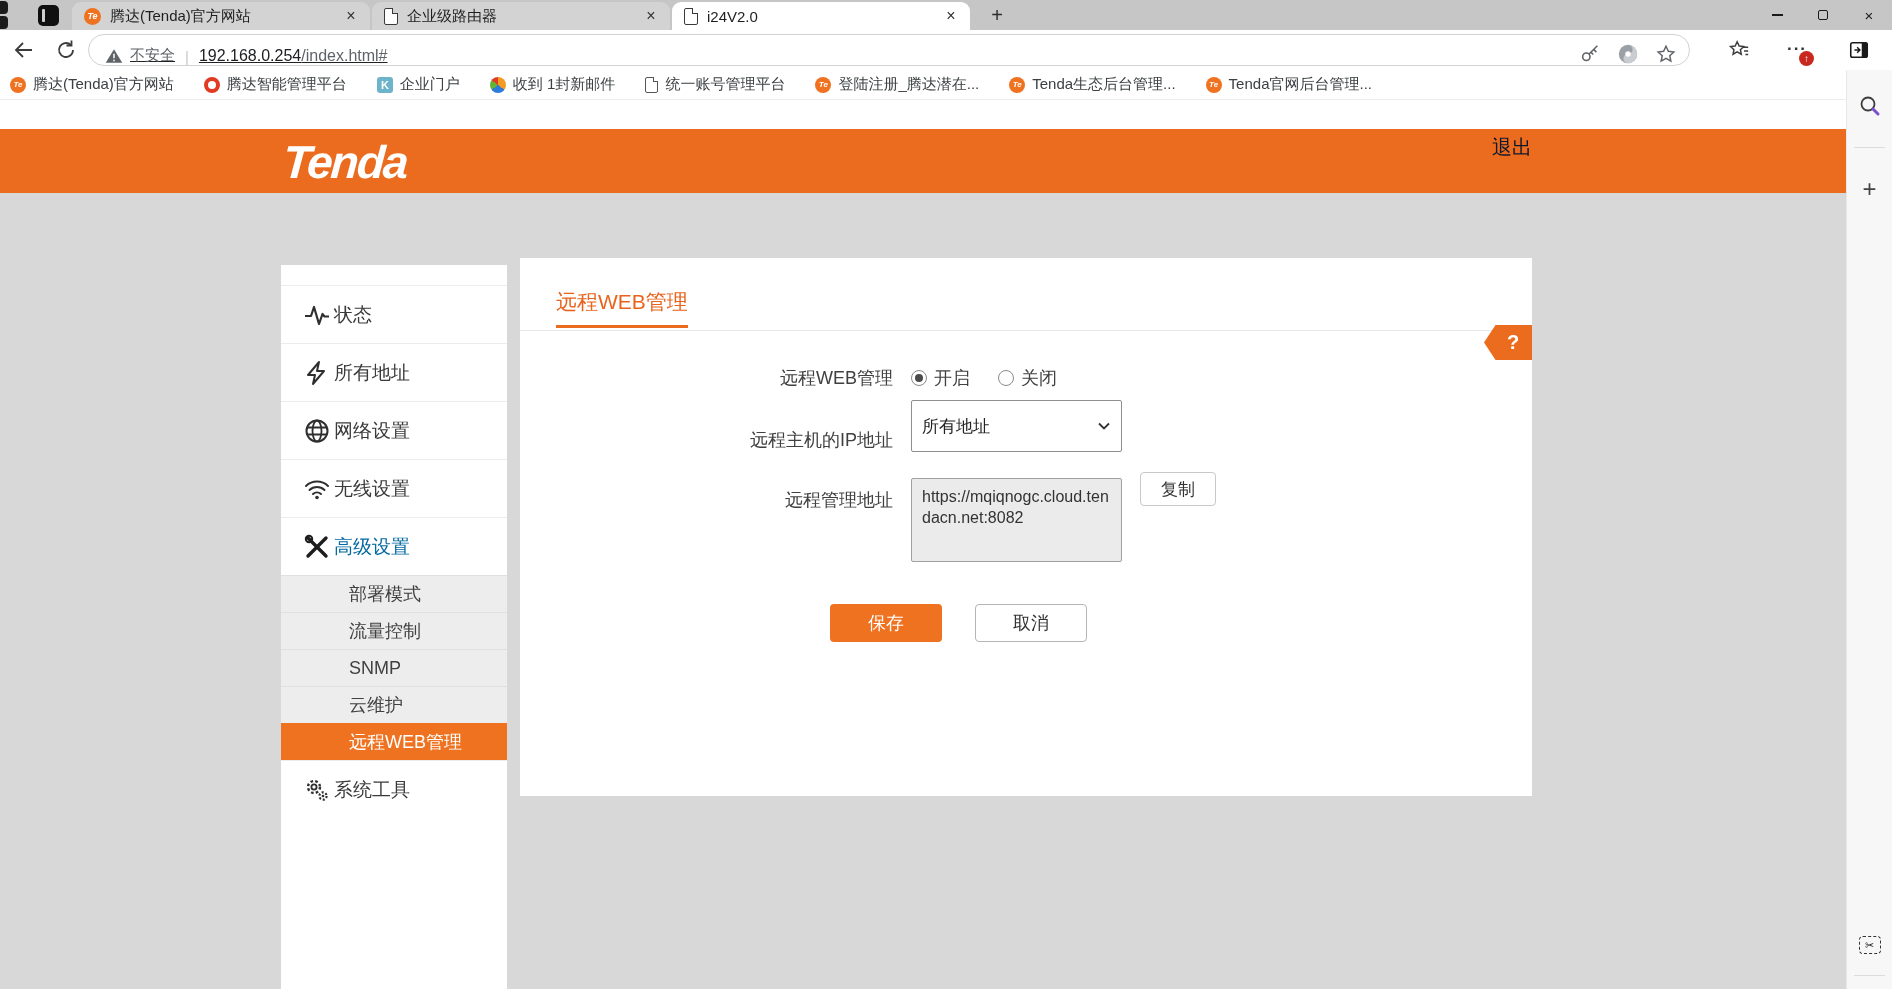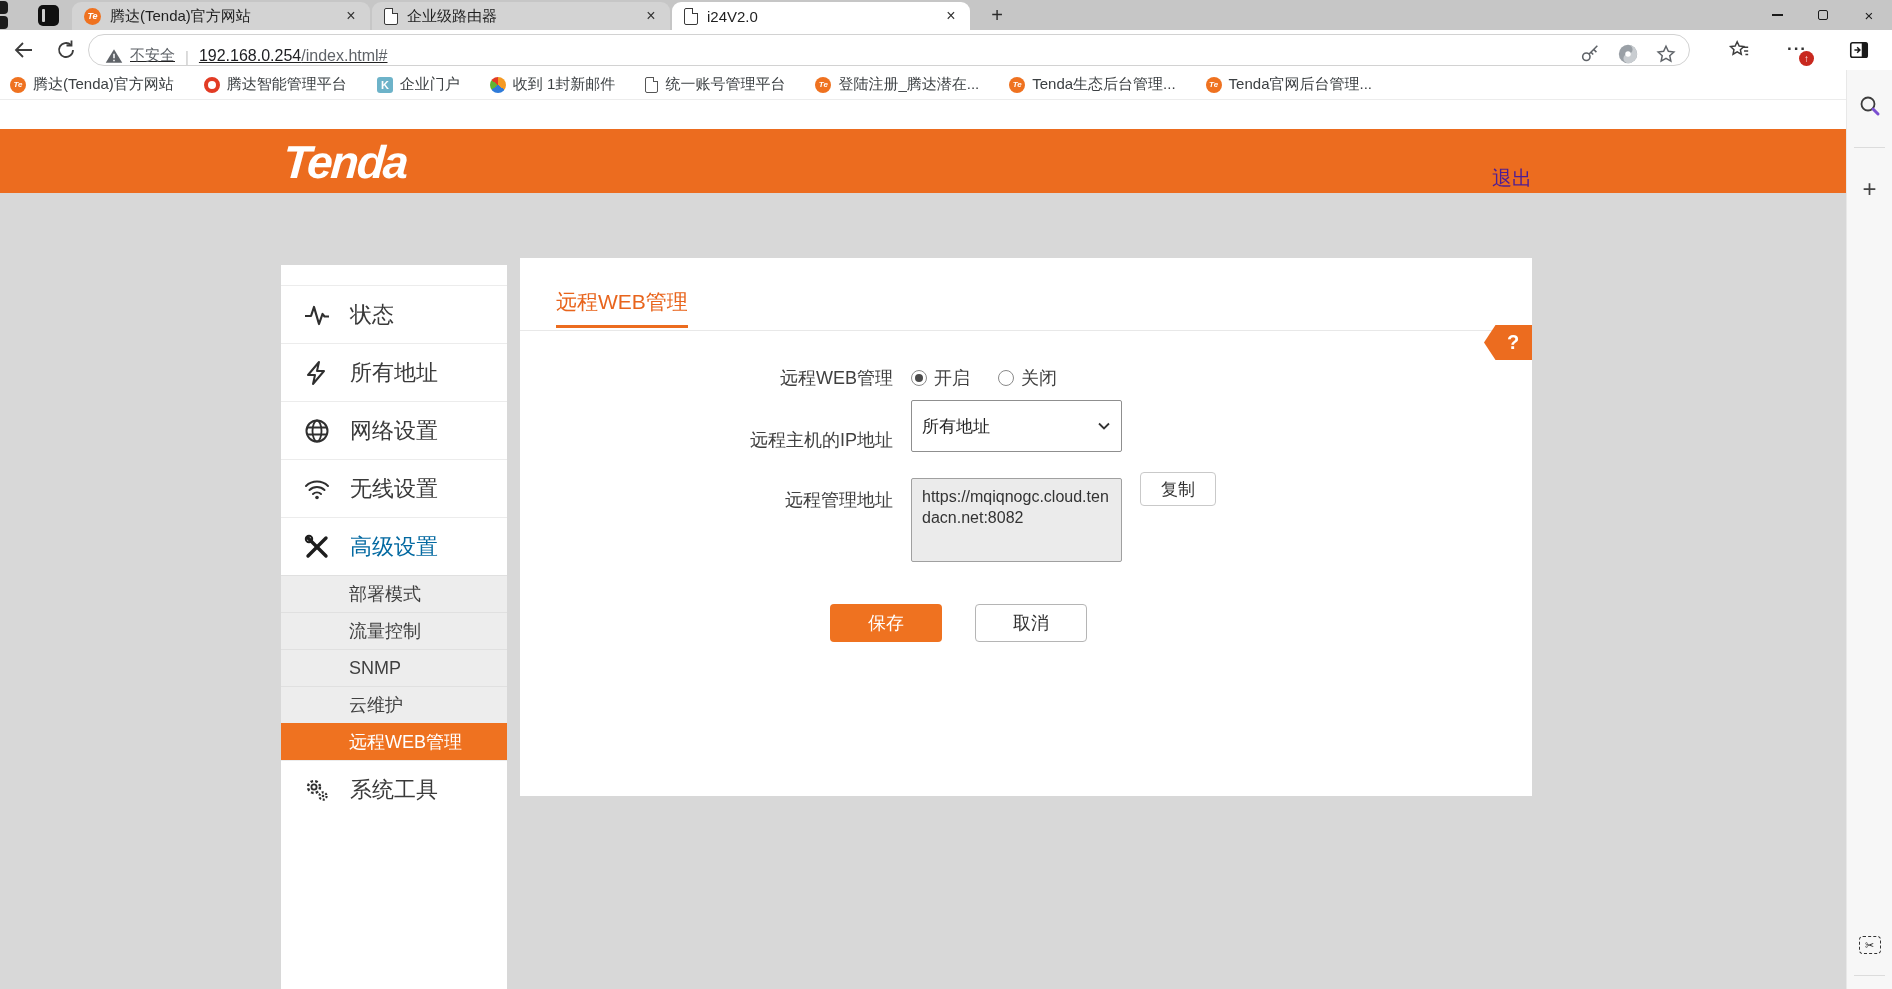--- a/index.html
+++ b/index.html
@@ -62,28 +62,28 @@
   .rail-ico { position:absolute; left:50%; transform:translateX(-50%); }
   .rail-div { position:absolute; left:7px; right:7px; height:1px; background:#dcdcdc; }
   .rail-plus { font-size:24px; color:#444; font-weight:300; }
   .snip-box { width:22px; height:18px; border:1.6px dashed #333; border-radius:4px; display:flex; align-items:center; justify-content:center; font-size:11px; color:#222; }
 
   
   .page { position:absolute; top:100px; left:0; right:46px; bottom:0; background:#d8d8d8; }
   .page-top-white { position:absolute; top:0; left:0; right:0; height:29px; background:#fff; }
   .hdr { position:absolute; top:29px; left:0; right:0; height:64px; background:#ec6c1f; }
   .logo { position:absolute; left:283px; top:6px; color:#fff; font-size:46px; font-weight:800; font-style:italic; letter-spacing:-2px; transform:skewX(-4deg); }
-  .logout { position:absolute; right:314px; top:36px; color:#4c1d95; font-size:20px; cursor:pointer; }
+  .logout { position:absolute; right:314px; top:5px; color:#0f172a; font-size:20px; cursor:pointer; }
 
   
   .side-card { position:absolute; left:281px; top:165px; width:226px; bottom:0; background:#fff; }
   .side-spacer { height:20px; }
   .side-item { height:58px; display:flex; align-items:center; padding-left:23px; border-top:1px solid #ececec; cursor:pointer; }
   .side-item .s-ico { width:26px; height:26px; flex:none; }
-  .side-item .s-lbl { margin-left:20px; font-size:22px; color:#3a3a3a;font-family:Liberation Mono, monospace; }
+  .side-item .s-lbl { margin-left:4px; font-size:19px; color:#3a3a3a;font-family:Liberation Mono, monospace; }
   .side-item.current .s-lbl { color:#0369a1; }
   .submenu { }
   .sub-item { height:37px; line-height:37px; background:#ededed; border-top:1px solid #e0e0e0; padding-left:68px; font-size:18px; color:#404040; cursor:pointer; }
   .sub-item.active { background:#ef7220; color:#fff; border-top-color:#ef7220; }
 
   
   .main-card { position:absolute; left:520px; top:158px; width:1012px; height:538px; background:#fff; }
   .m-title { position:absolute; left:36px; top:30px; font-size:21px; color:#e8641c; padding-bottom:9px; border-bottom:3px solid #ec6c1f; }
   .m-divider { position:absolute; left:0; right:0; top:72px; height:1px; background:#e8e8e8; }
   .help-badge { position:absolute; right:0; top:67px; width:48px; height:35px; background:#ec6c1f; clip-path:polygon(0 50%, 24% 0, 100% 0, 100% 100%, 24% 100%); color:#fff; font-size:20px; font-weight:bold; text-align:center; line-height:35px; padding-left:10px; cursor:pointer; }

